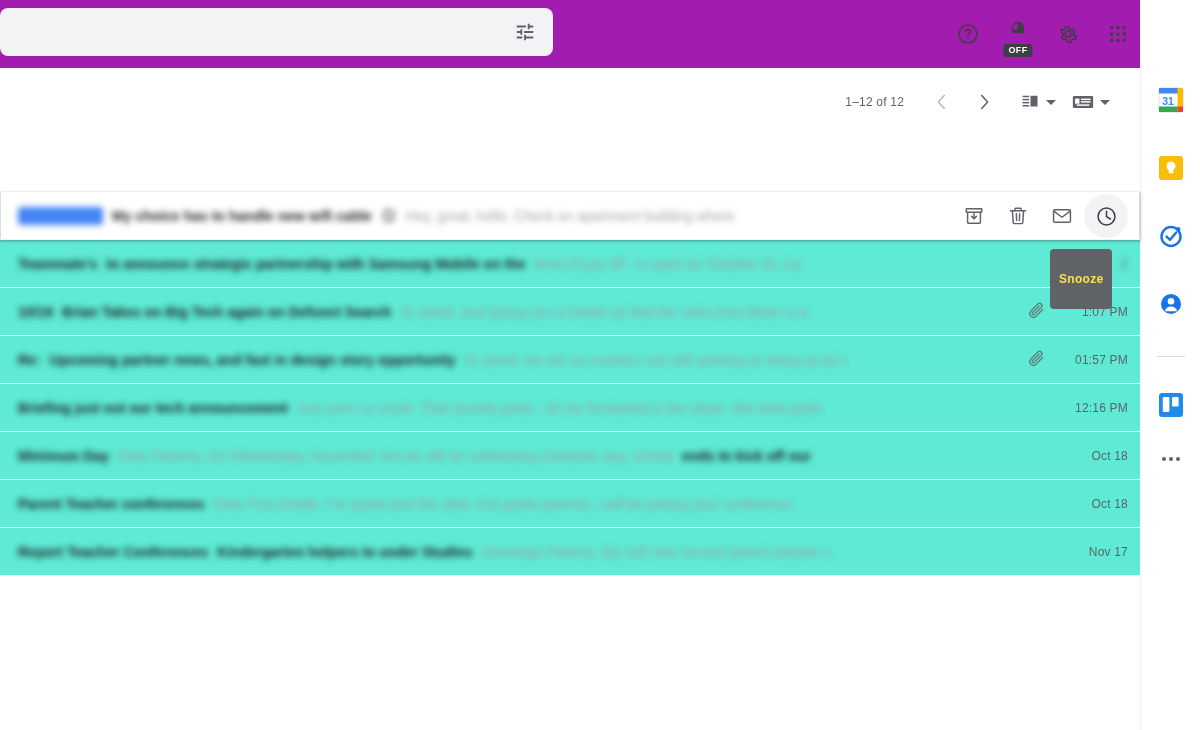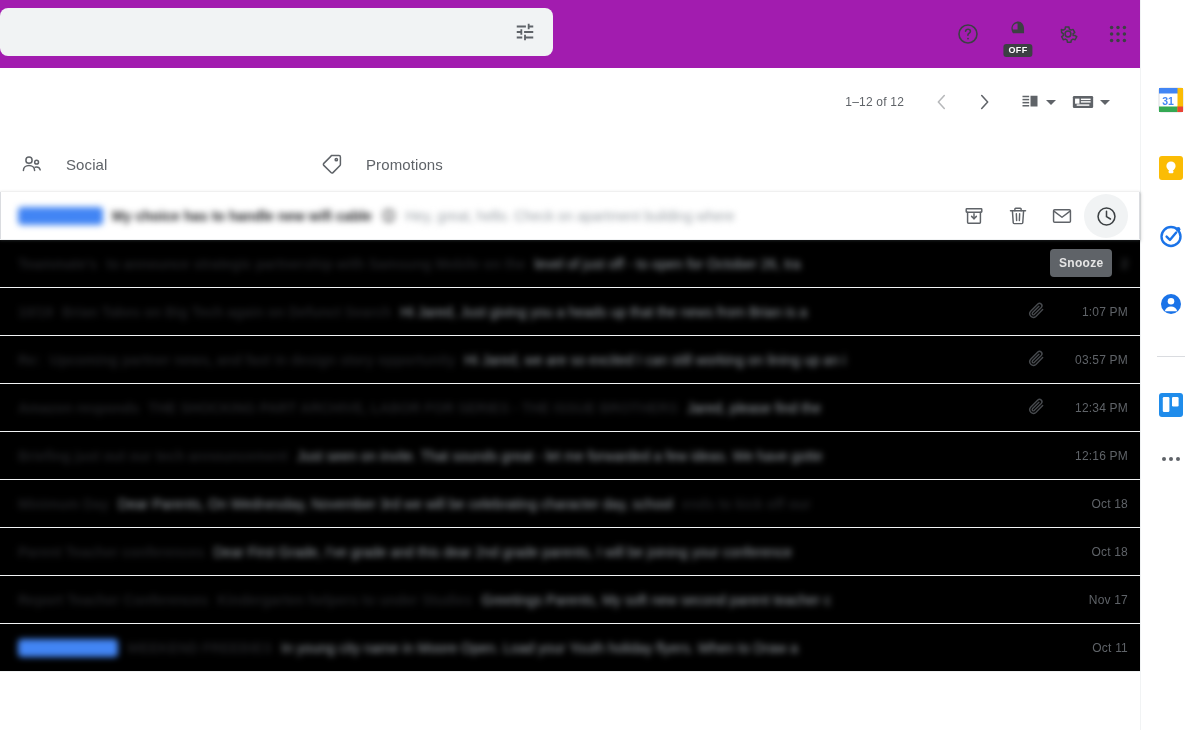--- a/index.html
+++ b/index.html
@@ -94,21 +94,21 @@
     font-size:15px;color:#5f6368;margin-left:22px;letter-spacing:.1px;
   }
 
   
   .list{position:absolute;left:0;top:192px;width:1140px;height:538px;background:#fff;}
   .row{
     position:relative;height:48px;display:flex;align-items:center;
     border-bottom:1px solid #f1f3f4;box-sizing:border-box;
     background:#fdfdfd;cursor:pointer;
   }
-  .row.tinted{background:#000000;}
+  .row.tinted{background:#5eead4;}
   .row.hovered{
     background:#ffffff;
     box-shadow:inset 1px 0 0 #dadce0, inset -1px 0 0 #dadce0,
                0 1px 2px 0 rgba(60,64,67,.3), 0 1px 3px 1px rgba(60,64,67,.15);
     z-index:5;
   }
   .blurtext{
     display:flex;align-items:center;gap:9px;
     margin-left:18px;overflow:hidden;white-space:nowrap;
     filter:blur(3.1px);
@@ -132,23 +132,23 @@
     white-space:nowrap;letter-spacing:.2px;
   }
   .time.blurred{filter:blur(3px);}
   .actions{display:flex;align-items:center;}
   .act{
     width:44px;height:44px;border-radius:50%;
     display:flex;align-items:center;justify-content:center;cursor:pointer;
   }
   .act.active{background:#f1f3f4;}
   .tooltip{
-    position:absolute;background:#5f6368;color:#e5e5e5;
+    position:absolute;background:#5f6368;color:#fde047;
     font-size:12px;font-weight:bold;letter-spacing:.3px;
-    padding:7px 9px;border-radius:4px;white-space:nowrap;
+    padding:23px 9px;border-radius:4px;white-space:nowrap;
     z-index:40;pointer-events:none;
   }
 
   
   .sidepanel{
     position:absolute;right:0;top:0;width:60px;height:730px;
     background:#fff;border-left:1px solid #f1f3f4;
     display:flex;flex-direction:column;align-items:center;
     padding-top:82px;box-sizing:border-box;
   }
@@ -248,39 +248,20 @@
         <rect x="1" y="2" width="24" height="14" rx="1.5" fill="#5f6368"></rect>
         <rect x="3.6" y="5" width="5.2" height="6" fill="#fff"></rect>
         <rect x="10.5" y="5" width="11.5" height="1.7" fill="#fff"></rect>
         <rect x="10.5" y="8" width="11.5" height="1.7" fill="#fff"></rect>
         <rect x="5.5" y="11.8" width="15" height="1.7" fill="#fff"></rect>
       </svg>
       <span class="caret"></span>
     </div>
   </div>
 
-  <div class="tabs">
-    <div class="tab tab-social">
-      <svg width="24" height="24" viewBox="0 0 24 24" fill="none" stroke="#5f6368" stroke-width="1.5">
-        <circle cx="9" cy="8.2" r="3.1"></circle>
-        <path d="M3.4 18.4c0-3.1 2.5-5 5.6-5s5.6 1.9 5.6 5" stroke-linecap="round"></path>
-        <circle cx="16.6" cy="10.2" r="1.9"></circle>
-        <path d="M15 15.2c2.3-.5 4.6.6 5.2 2.7" stroke-linecap="round"></path>
-      </svg>
-      <span class="tab-label">Social</span>
-    </div>
-
-    <div class="tab tab-promos">
-      <svg width="24" height="24" viewBox="0 0 24 24" fill="none" stroke="#5f6368" stroke-width="1.5">
-        <path d="M11.4 3.6H19a1.4 1.4 0 011.4 1.4v7.6a1.4 1.4 0 01-.4 1l-7 7a1.4 1.4 0 01-2 0l-7.2-7.2a1.4 1.4 0 010-2l7-7a1.4 1.4 0 011-.8z" stroke-linejoin="round"></path>
-        <circle cx="16.3" cy="7.7" r="1.15"></circle>
-      </svg>
-      <span class="tab-label">Promotions</span>
-    </div>
-  </div>
 
   <div class="list" id="mail-list">
       <div class="row hovered">
         <div class="blurtext" style="max-width: 880px;">
           <span class="sender hl">Mary Jones</span>
           <span class="subject">My choice has to handle new wifi cable</span>
           <span class="emoji">😊</span>
           <span class="snippet">Hey, great, hello. Check on apartment building where</span>
         </div>
         <div class="row-right">
@@ -343,34 +324,21 @@
       <div class="row tinted">
         <div class="blurtext" style="max-width: 960px;">
           <span class="sender">Re:</span>
           <span class="subject">Upcoming partner news, and fast in design story opportunity</span>
           <span class="snippet">Hi Jared, we are so excited I can still working on lining up an i</span>
         </div>
         <div class="row-right">
           <span class="clip"><svg width="20" height="20" viewBox="0 0 24 24" fill="none" stroke="#5f6368" stroke-width="1.7" stroke-linecap="round">
               <path d="M20 11.5l-8.2 8.2a4.4 4.4 0 01-6.2-6.2l8.6-8.6a2.9 2.9 0 014.1 4.1l-8.5 8.5a1.5 1.5 0 01-2.1-2.1l7.8-7.8"></path>
             </svg></span>
-          <span class="time">03:57 PM</span>
-        </div>
-      </div>
-      <div class="row tinted">
-        <div class="blurtext" style="max-width: 960px;">
-          <span class="sender">Amazon responds</span>
-          <span class="subject">THE SHOCKING PART ARCHIVE, LABOR FOR SERIES - THE ISSUE BROTHERS</span>
-          <span class="snippet">Jared, please find the</span>
-        </div>
-        <div class="row-right">
-          <span class="clip"><svg width="20" height="20" viewBox="0 0 24 24" fill="none" stroke="#5f6368" stroke-width="1.7" stroke-linecap="round">
-              <path d="M20 11.5l-8.2 8.2a4.4 4.4 0 01-6.2-6.2l8.6-8.6a2.9 2.9 0 014.1 4.1l-8.5 8.5a1.5 1.5 0 01-2.1-2.1l7.8-7.8"></path>
-            </svg></span>
-          <span class="time">12:34 PM</span>
+          <span class="time">01:57 PM</span>
         </div>
       </div>
       <div class="row tinted">
         <div class="blurtext" style="max-width: 960px;">
           <span class="sender">Briefing just out our tech announcement</span>
           <span class="snippet">Just seen on invite. That sounds great - let me forwarded a few ideas. We have gotte</span>
         </div>
         <div class="row-right">
           <span class="time">12:16 PM</span>
         </div>
@@ -395,30 +363,20 @@
         </div>
       </div>
       <div class="row tinted">
         <div class="blurtext" style="max-width: 960px;">
           <span class="sender">Report Teacher Conferences</span>
           <span class="subject">Kindergarten helpers to under Studies</span>
           <span class="snippet">Greetings Parents, My soft new second parent teacher c</span>
         </div>
         <div class="row-right">
           <span class="time">Nov 17</span>
-        </div>
-      </div>
-      <div class="row tinted">
-        <div class="blurtext" style="max-width: 960px;">
-          <span class="sender hl">Costa Kramer</span>
-          <span class="subject">WEEKEND FREEBIES</span>
-          <span class="snippet">In young city name in Moore Open. Load your Youth holiday flyers. When to Draw a</span>
-        </div>
-        <div class="row-right">
-          <span class="time">Oct 11</span>
         </div>
       </div>
     </div>
 
   <div class="sidepanel">
 
     <div class="side-icon">
       <svg width="28" height="28" viewBox="0 0 28 28">
         <rect x="2" y="2" width="24" height="24" rx="2" fill="#fff" stroke="#dadce0" stroke-width="1"></rect>
         <rect x="2" y="2" width="24" height="5.5" fill="#4285f4"></rect>

